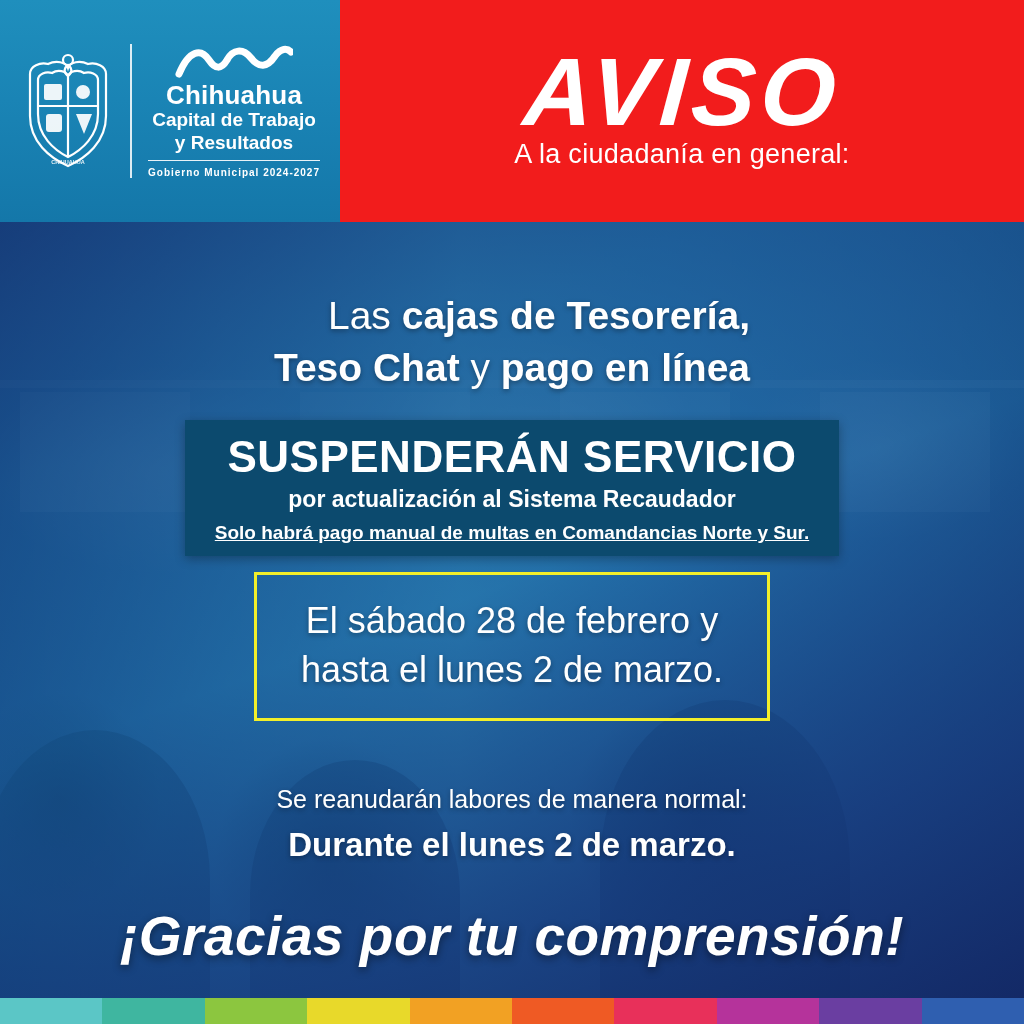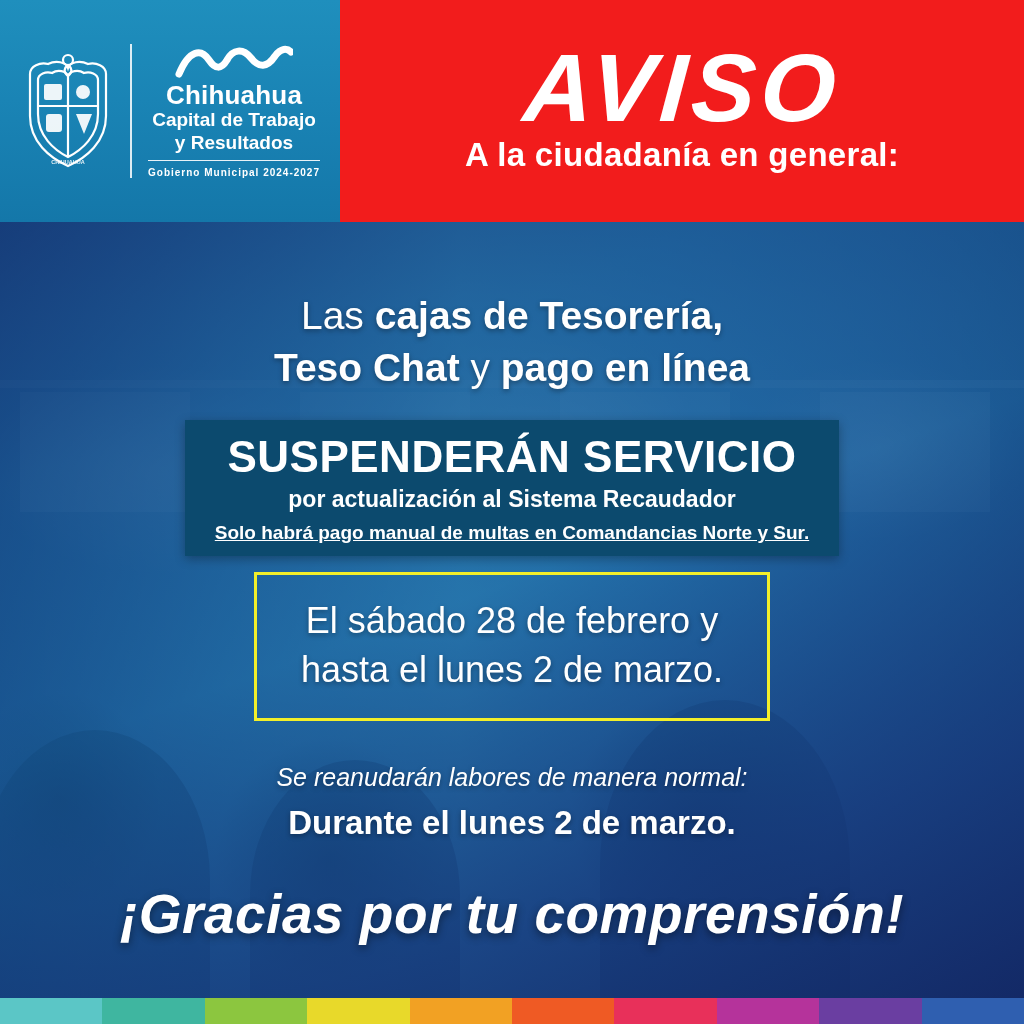--- a/index.html
+++ b/index.html
@@ -89,22 +89,22 @@
     font-size: 96px;
     font-weight: bold;
     letter-spacing: 5px;
     line-height: 0.95;
     color: #ffffff;
     font-style: italic;
     transform: skewX(-4deg);
     margin: 0 0 2px 0;
   }
   .aviso-sub {
-    font-size: 33px;
-    font-weight: 700;
+    font-size: 27px;
+    font-weight: 400;
     color: #ffffff;
     letter-spacing: 0.3px;
   }
 
   
   .crest {
     width: 96px;
     height: 118px;
     position: relative;
   }
@@ -150,21 +150,21 @@
     position: absolute;
     left: 0; top: 222px;
     width: 1024px;
     height: 802px;
     display: flex;
     flex-direction: column;
     align-items: center;
   }
   .lead {
     margin-top: 68px;
-    text-align: center;
+    text-align: right;
     font-size: 39px;
     line-height: 1.33;
     color: #ffffff;
     text-shadow: 0 2px 5px rgba(0,0,0,0.35);
   }
   .lead b { font-weight: bold; }
   .lead span.light { font-weight: 400; }
 
   .red-box {
     margin-top: 26px;
@@ -203,26 +203,25 @@
     text-align: center;
   }
   .yellow-text {
     font-size: 36px;
     line-height: 1.35;
     color: #ffffff;
     text-shadow: 0 2px 5px rgba(0,0,0,0.35);
   }
 
   .resume-label {
-    margin-top: 42px;
+    margin-top: 64px;
     font-size: 25px;
     color: #ffffff;
     text-align: left;
     text-shadow: 0 2px 5px rgba(0,0,0,0.35);
-    font-style: italic;
   }
   .resume-value {
     margin-top: 12px;
     font-size: 33px;
     font-weight: bold;
     color: #ffffff;
     text-align: center;
     text-shadow: 0 2px 5px rgba(0,0,0,0.35);
   }
   .thanks {

